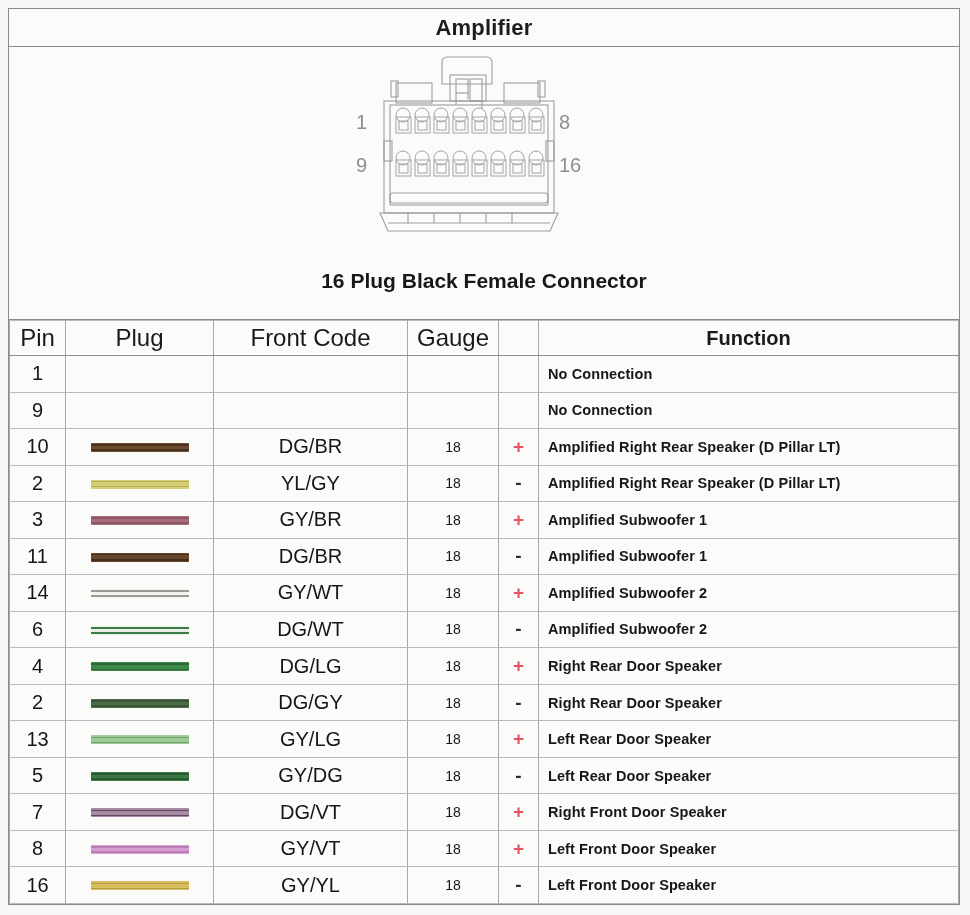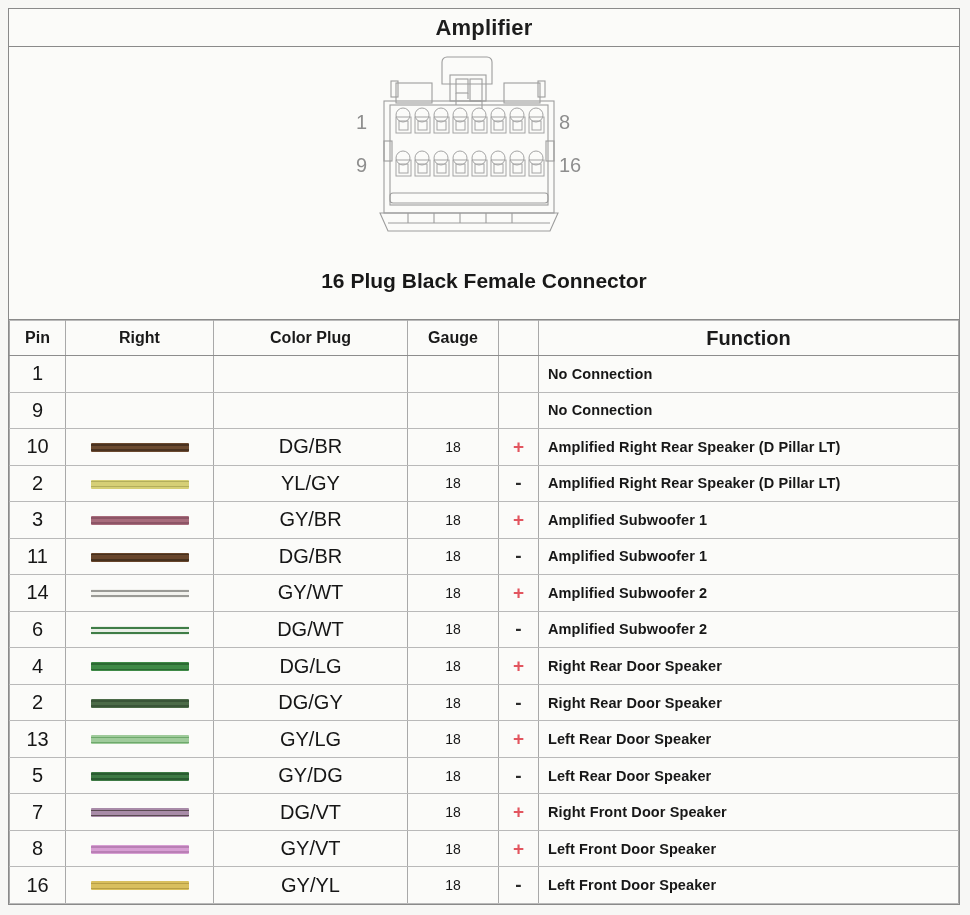--- a/index.html
+++ b/index.html
@@ -93,22 +93,22 @@
   .pin-table th, .pin-table td {
     border: 1px solid #b9b9b9;
     border-left-color: #a9a9a9;
     border-right-color: #a9a9a9;
     padding: 0;
     height: 34.5px;
     color: #161616;
   }
   .pin-table thead th {
     height: 34px;
-    font-weight: bold;
-    font-size: 16px;
+    font-weight: normal;
+    font-size: 24px;
     text-align: center;
     color: #1a1a1a;
     border-bottom-color: #8d8d8d;
   }
   .pin-table thead th.th-function {
     font-weight: bold;
     font-size: 20px;
   }
   .pin-table thead th.th-pol {
     border-right: 1px solid #a9a9a9;
@@ -266,22 +266,22 @@
       <col class="c-pin">
         <col class="c-color">
         <col class="c-code">
       <col class="c-gauge">
         <col class="c-pol">
         <col class="c-function">
     </colgroup>
     <thead>
       <tr>
         <th class="th-pin">Pin</th>
-        <th class="th-color">Right</th>
-        <th class="th-code">Color Plug</th>
+        <th class="th-color">Plug</th>
+        <th class="th-code">Front Code</th>
         <th class="th-gauge">Gauge</th>
         <th class="th-pol"></th>
         <th class="th-function">Function</th>
       </tr>
     </thead>
     <tbody id="table-body">
         <tr>
           <td class="cell-pin">1</td>
           <td class="cell-color"></td>
           <td class="cell-code"></td>

